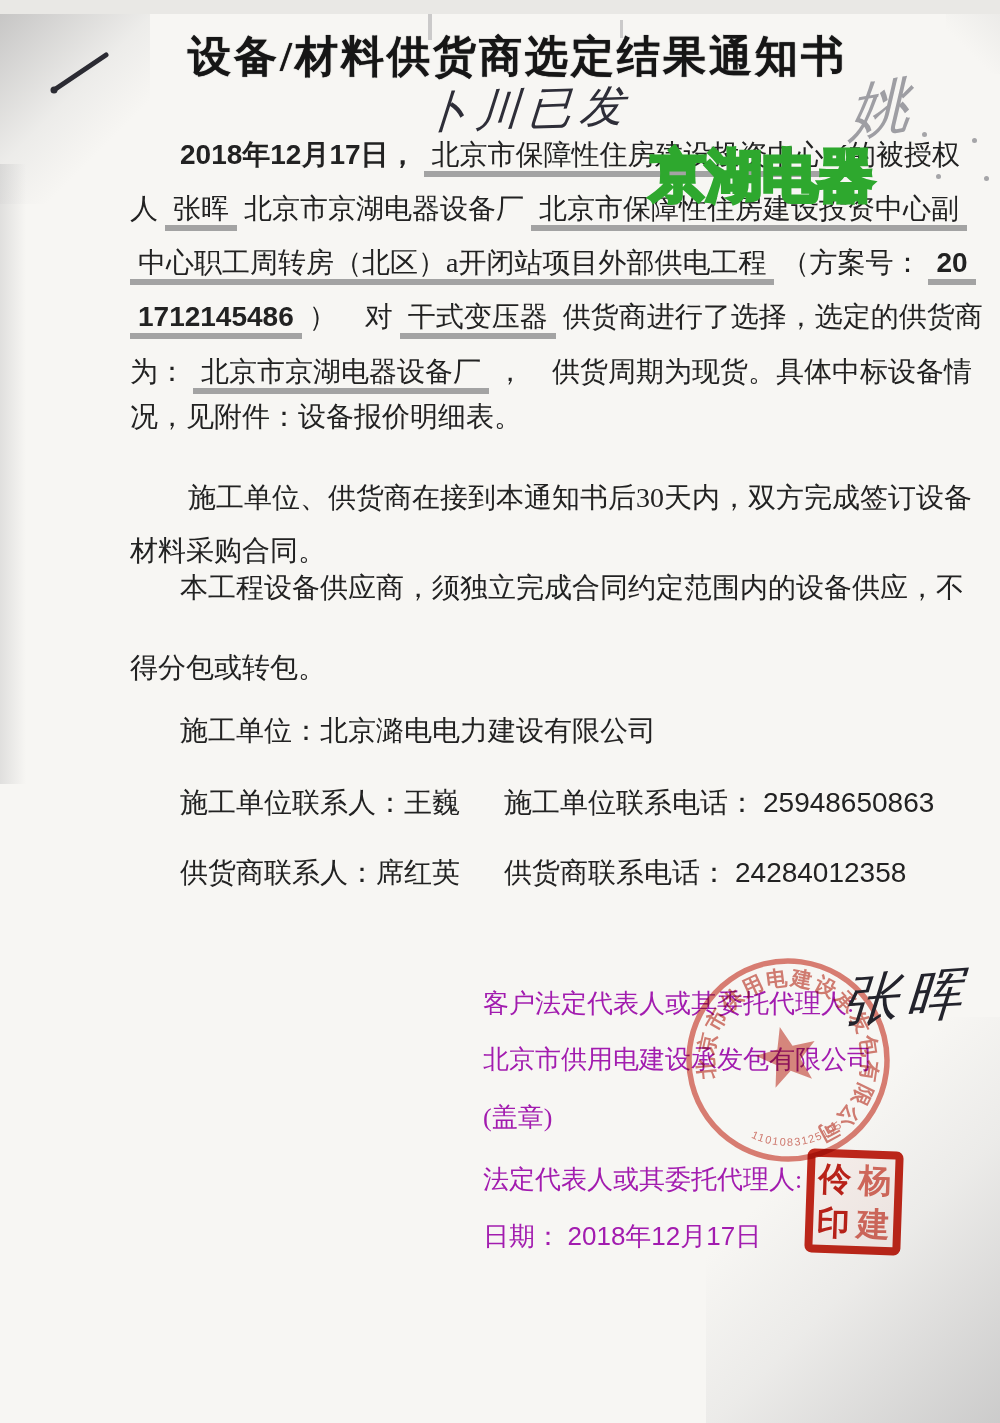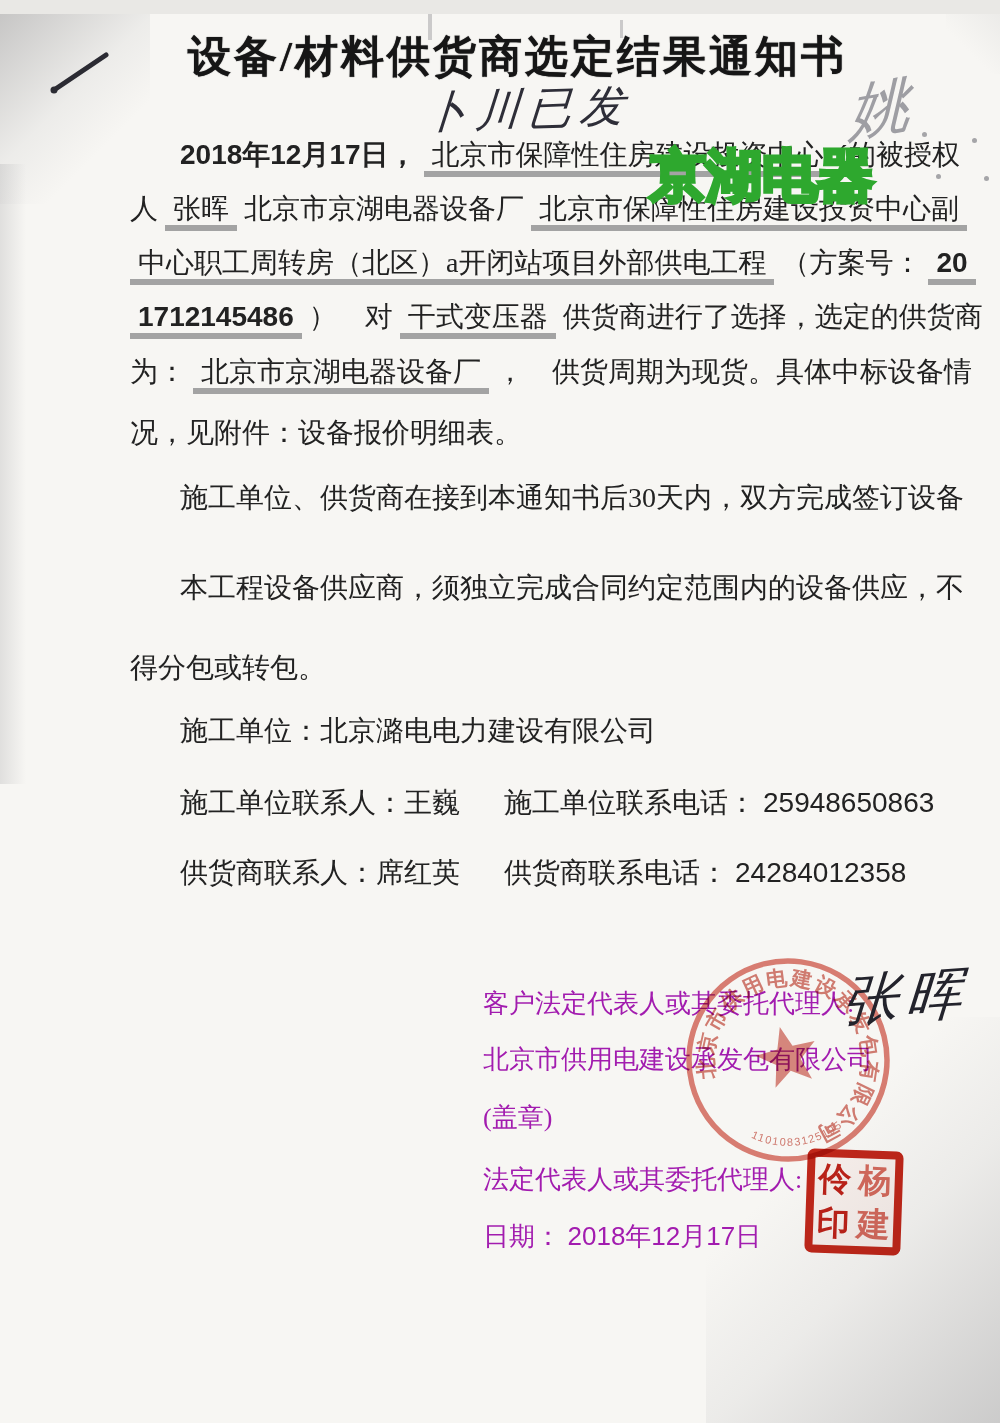--- a/index.html
+++ b/index.html
@@ -113,23 +113,24 @@
     <span class="u numbold">1712145486</span>
     <span>）　对</span>
     <span class="u">干式变压器</span>
     <span>供货商进行了选择，选定的供货商</span>
   </div>
   <div class="line" style="left:130px; top:339px;">
     <span>为：</span>
     <span class="u">北京市京湖电器设备厂</span>
     <span>，　供货周期为现货。具体中标设备情</span>
   </div>
-  <div class="line" style="left:130px; top:400px;font-family:Liberation Mono, monospace;">况，见附件：设备报价明细表。</div>
+  <div class="line" style="left:130px; top:384px;font-family:Liberation Mono, monospace;">况，见附件：设备报价明细表。</div>
 
-  <div class="line" style="left:180px; top:465px;">施工单位、供货商在接到本通知书后30天内，双方完成签订设备</div>
+  <div class="line" style="left:188px; top:465px;">施工单位、供货商在接到本通知书后30天内，双方完成签订设备</div>
+  <div class="line" style="left:130px; top:518px;">材料采购合同。</div>
 
   <div class="line" style="left:180px; top:555px;">本工程设备供应商，须独立完成合同约定范围内的设备供应，不</div>
   <div class="line" style="left:180px; top:698px;">施工单位：北京潞电电力建设有限公司</div>
 
   <div class="line" style="left:130px; top:635px;">得分包或转包。</div>
   <div class="line" style="left:180px; top:770px;">
     <span>施工单位联系人：王巍</span>
     <span class="gap"></span>
     <span>施工单位联系电话：</span>
     <span class="num">25948650863</span>

